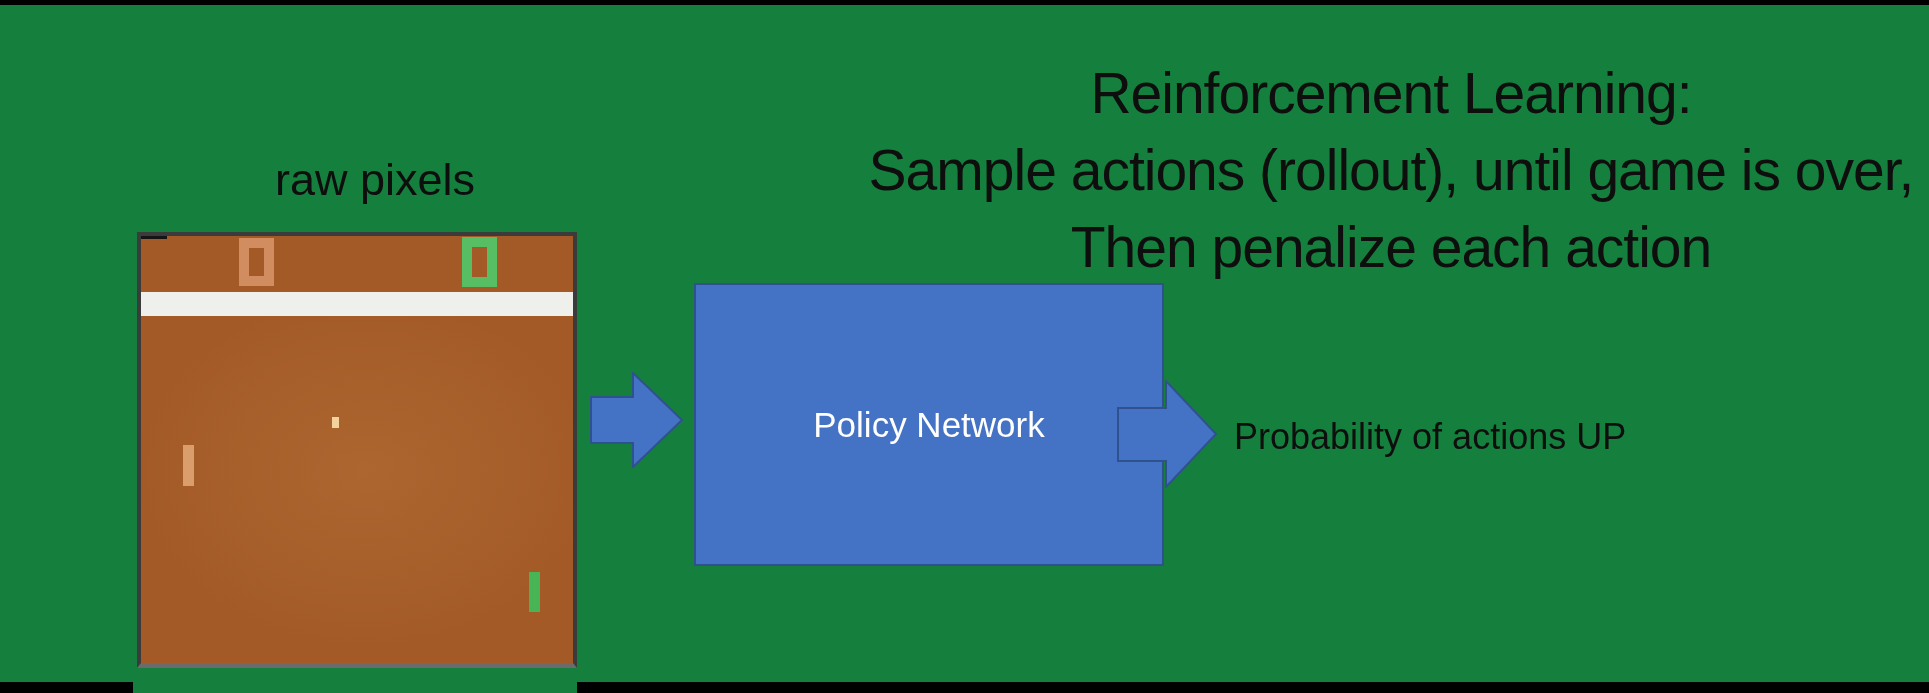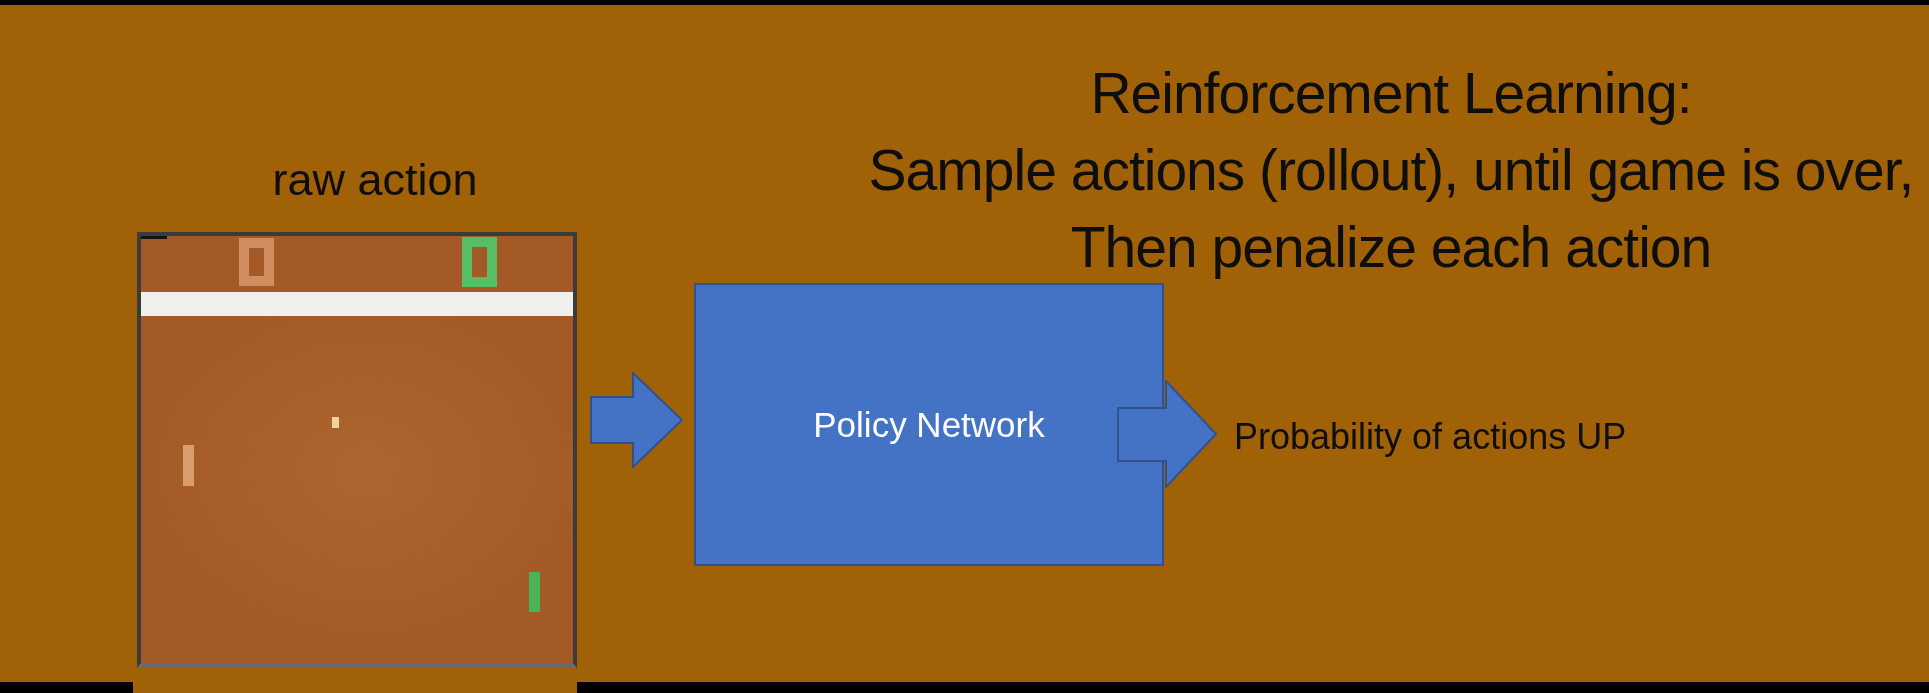--- a/index.html
+++ b/index.html
@@ -1,19 +1,19 @@
 <!DOCTYPE html>
 <html style="--accent_blue: #4472C4; --accent_blue_border: #2F528F; --field_brown: #A35A27; --field_brown_light: #AD6630; --white_band: #EFEFEC; --score_orange: #D18D5F; --score_green: #58BE63; --paddle_tan: #D99E6B; --paddle_green: #47B556; --ball_cream: #F2D39E; --bar_black: #000000;"><head>
 <meta charset="utf-8">
 <style>
   html,body{margin:0;padding:0;background:#ffffff;}
   .canvas{
     position:relative;
     width:1929px;height:693px;
-    background:#a16207;
+    background:#15803d;
     overflow:hidden;
     font-family:"Liberation Sans", sans-serif;
     color:#111111;
   }
   .abs{position:absolute;}
 
   
   .top-line{left:0;top:0;width:1929px;height:5px;background:var(--bar_black);}
   .bottom-bar-left{left:0;top:682px;width:133px;height:11px;background:var(--bar_black);}
   .bottom-bar-right{left:577px;top:682px;width:1352px;height:11px;background:var(--bar_black);}
@@ -79,21 +79,21 @@
   <div class="abs top-line"></div>
   <div class="abs bottom-bar-left"></div>
   <div class="abs bottom-bar-right"></div>
 
   <div class="abs title-block">
     <div>Reinforcement Learning:</div>
     <div>Sample actions (rollout), until game is over,</div>
     <div>Then penalize each action</div>
   </div>
 
-  <div class="abs raw-pixels-label">raw action</div>
+  <div class="abs raw-pixels-label">raw pixels</div>
 
   <div class="abs game-screen">
     <div class="abs corner-dash"></div>
     <div class="abs score score-left"></div>
     <div class="abs score score-right"></div>
     <div class="abs center-band"></div>
     <div class="abs ball"></div>
     <div class="abs paddle-left"></div>
     <div class="abs paddle-right"></div>
   </div>

